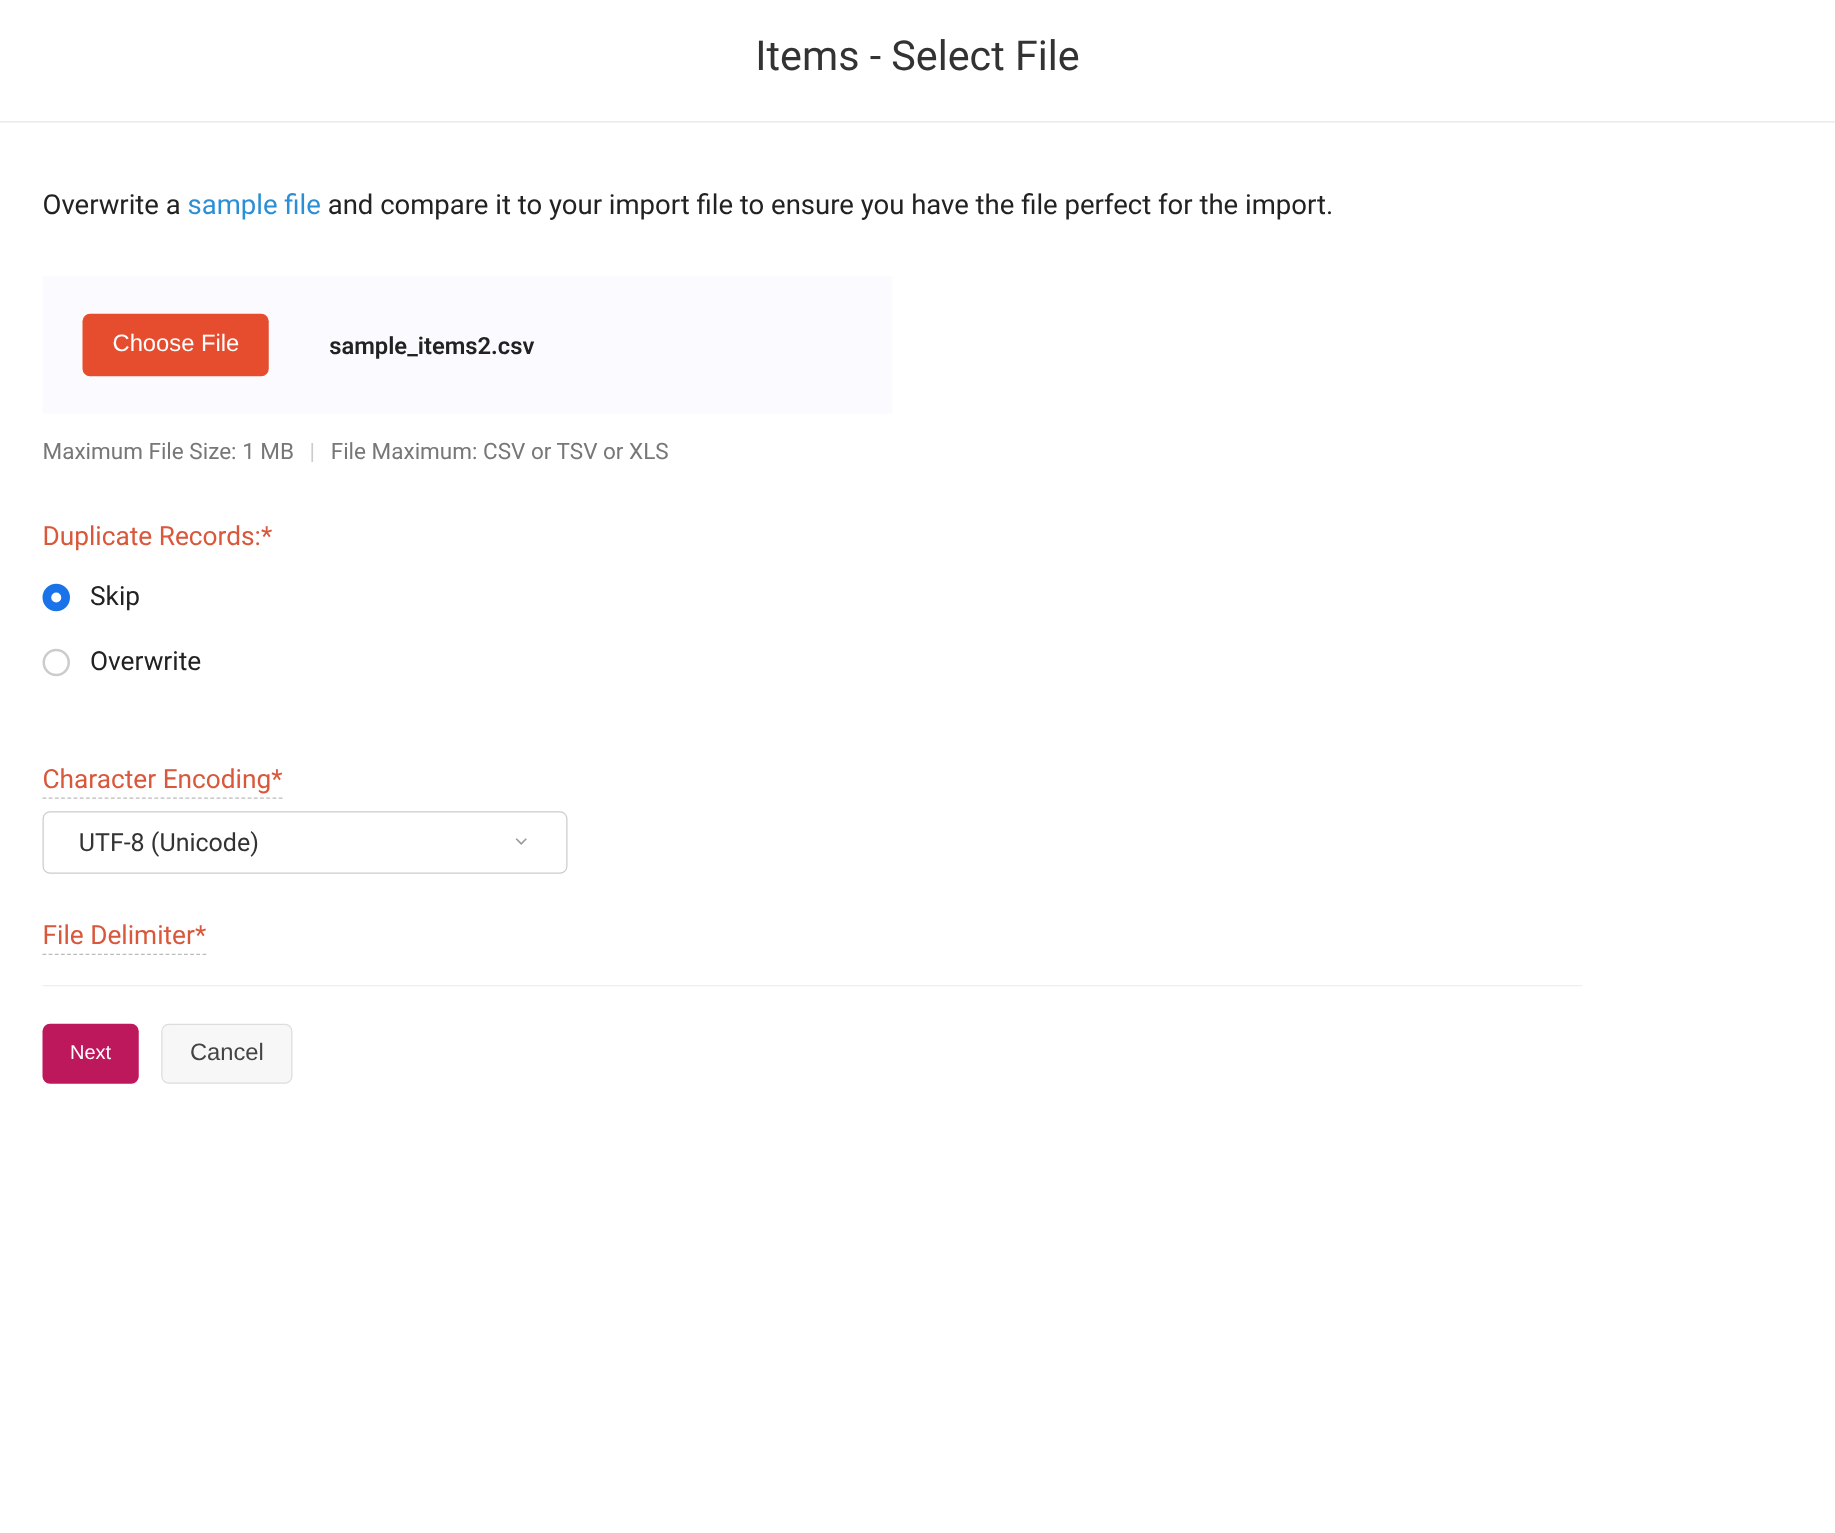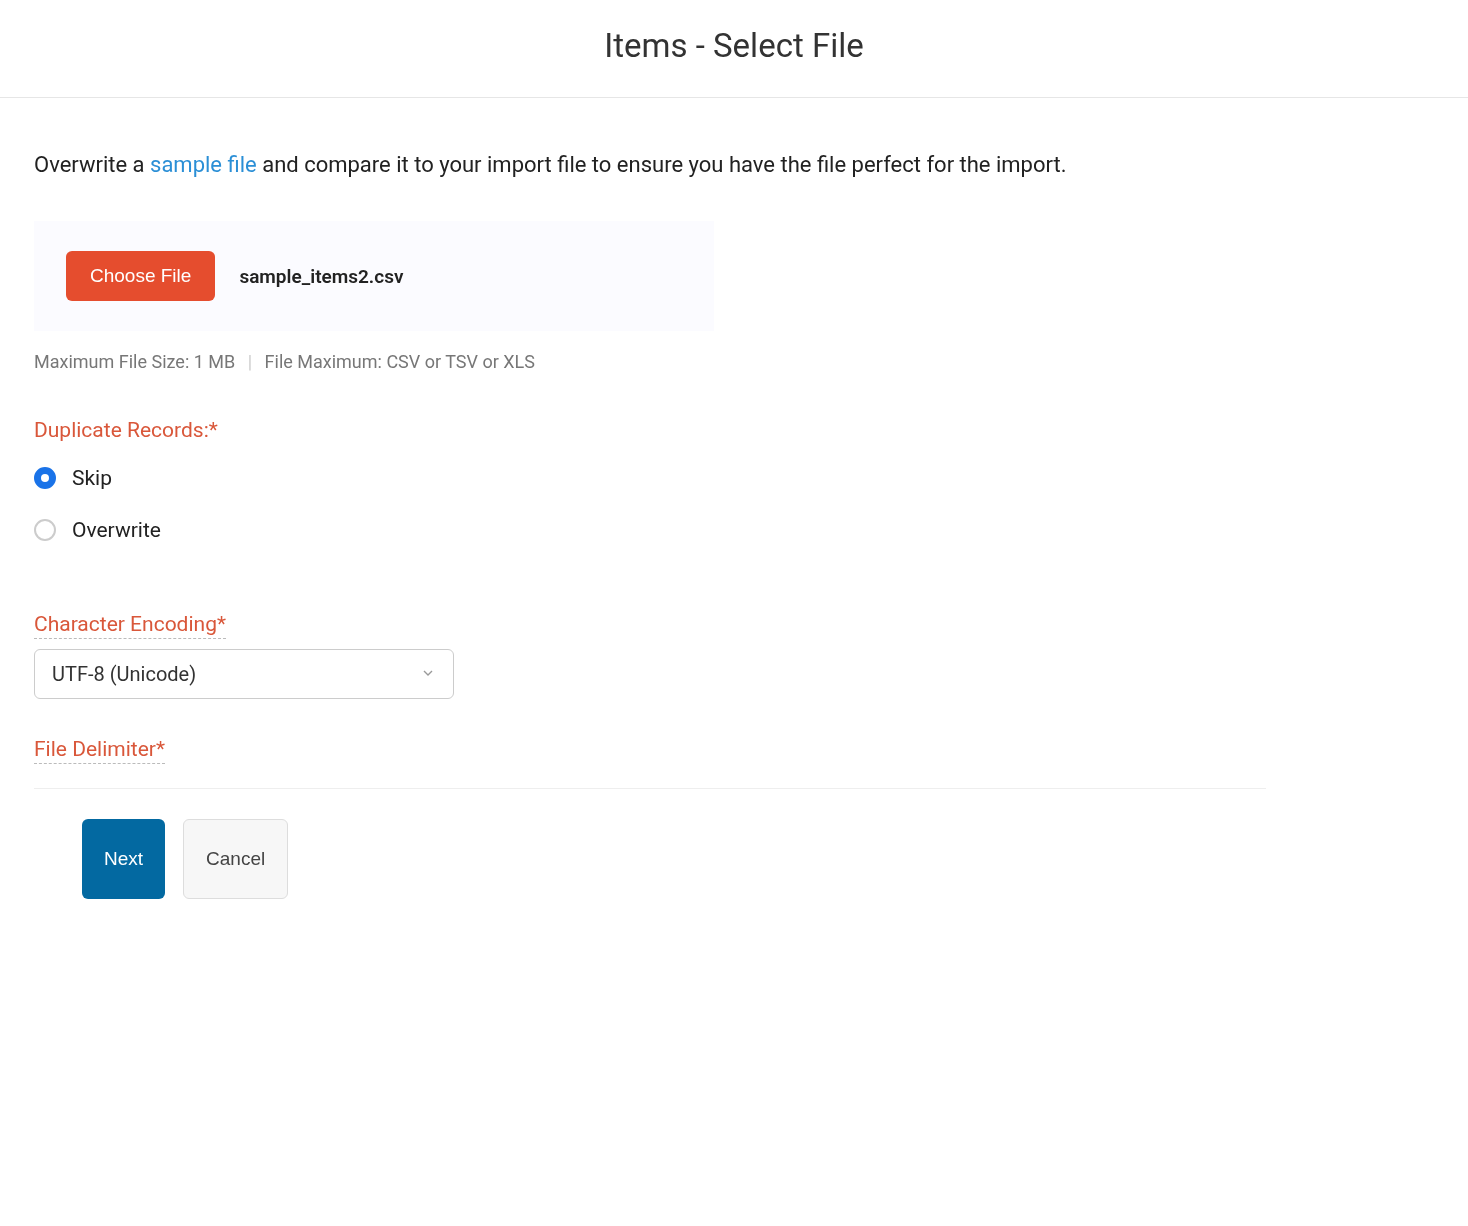--- a/index.html
+++ b/index.html
@@ -38,21 +38,21 @@
     color: #d9573a;
     font-size: 21px;
     margin-bottom: 18px;
   }
   .upload-box {
     background: #fbfbff;
     padding: 30px 32px;
     width: 680px;
     display: flex;
     align-items: center;
-    gap: 24px;
+    gap: 48px;
     margin-bottom: 20px;
   }
   .btn-primary {
     background: #e54d2e;
     color: #fff;
     border: none;
     border-radius: 6px;
     padding: 14px 24px;
     font-size: 19px;
     cursor: pointer;
@@ -110,21 +110,21 @@
     font-size: 21px;
     display: inline-block;
     border-bottom: 1px dashed #bbb;
     padding-bottom: 2px;
     margin-bottom: 10px;
   }
   .select {
     width: 420px;
     border: 1px solid #ccc;
     border-radius: 6px;
-    padding: 12px 17px;
+    padding: 12px 28px;
     font-size: 20px;
     color: #333;
     display: flex;
     align-items: flex-start;
     justify-content: space-between;
     cursor: pointer;
     margin-bottom: 38px;
   }
   .chev {
     color: #999;
@@ -135,33 +135,32 @@
   }
   .footer-buttons {
     display: flex;
     gap: 18px;
   }
   .btn-secondary {
     background: #f7f7f7;
     border: 1px solid #ddd;
     color: #444;
     border-radius: 6px;
-    padding: 28px 22px;
+    padding: 12px 22px;
     font-size: 19px;
     cursor: pointer;
   }
   .btn-next {
-    background: #0369a1;
+    background: #be185d;
     color: #fff;
     border: none;
     border-radius: 6px;
     padding: 12px 22px;
-    font-size: 19px;
-    cursor: pointer;
-    margin-left: 48px;
+    font-size: 16px;
+    cursor: pointer;
   }
 </style>
 </head>
 <body>
 
 <div class="header">
   <h1>Items - Select File</h1>
 </div>
 
 <div class="content">

